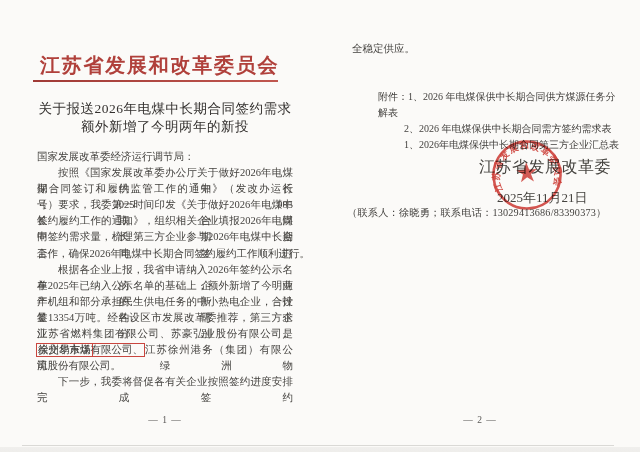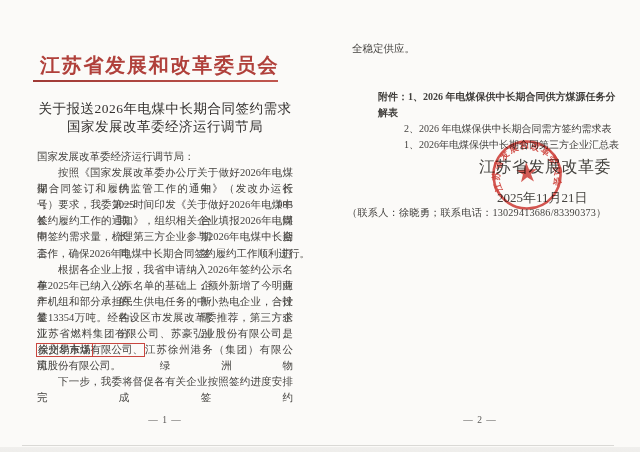--- a/index.html
+++ b/index.html
@@ -33,21 +33,21 @@
   .j{text-align:justify;text-align-last:justify;text-justify:inter-character;white-space:normal;}
   .ind{text-indent:21px;}
 
   .red-box{
     display:inline-block;border:1.2px solid #c9463f;padding:0 1px;margin:0 -1px;
     line-height:12px;
   }
 
   .attachments{position:absolute;left:352px;top:89px;width:268px;
     font-size:10px;line-height:16.1px;color:#413f3c;}
-  .att-first{padding-left:26px;font-weight:bold;}
+  .att-first{padding-left:26px;}
   .att-rest{padding-left:52px;}
 
   .signer{position:absolute;left:479px;top:157px;font-size:16px;color:#45433f;letter-spacing:.5px;}
   .sig-date{position:absolute;left:497px;top:176px;font-size:13px;color:#45433f;margin-top:13px;}
 
   .contact{position:absolute;left:347px;top:206px;font-size:10.2px;color:#413f3c;letter-spacing:.2px;text-align:right;}
 
   .page-num{position:absolute;width:256px;text-align:center;top:415px;
     font-size:9.5px;color:#595755;letter-spacing:1px;}
   .pn-left{left:37px;}
@@ -67,21 +67,21 @@
 <div class="canvas">
 
   <div class="page page-left">
 
     <div class="org-header">江苏省发展和改革委员会</div>
 
     <div class="red-rule"></div>
 
     <div class="doc-title">
       <div>关于报送2026年电煤中长期合同签约需求</div>
-      <div>国家发展改革委经济运行调节局</div>
+      <div>额外新增了今明两年的新投</div>
     </div>
 
     <div class="body-block bl">
       <div class="bline">国家发展改革委经济运行调节局：</div>
 
       <div class="bline j ind">按照《国家发展改革委办公厅关于做好2026年电煤保供中长</div>
       <div class="bline j">期合同签订和履约监管工作的通知》（发改办运行〔2025〕985</div>
       <div class="bline j">号）要求，我委第一时间印发《关于做好2026年电煤中长期合同</div>
       <div class="bline j">签约履约工作的通知》，组织相关企业填报2026年电煤中长期合</div>
       <div class="bline j">同签约需求量，梳理第三方企业参与2026年电煤中长期合同签订</div>

